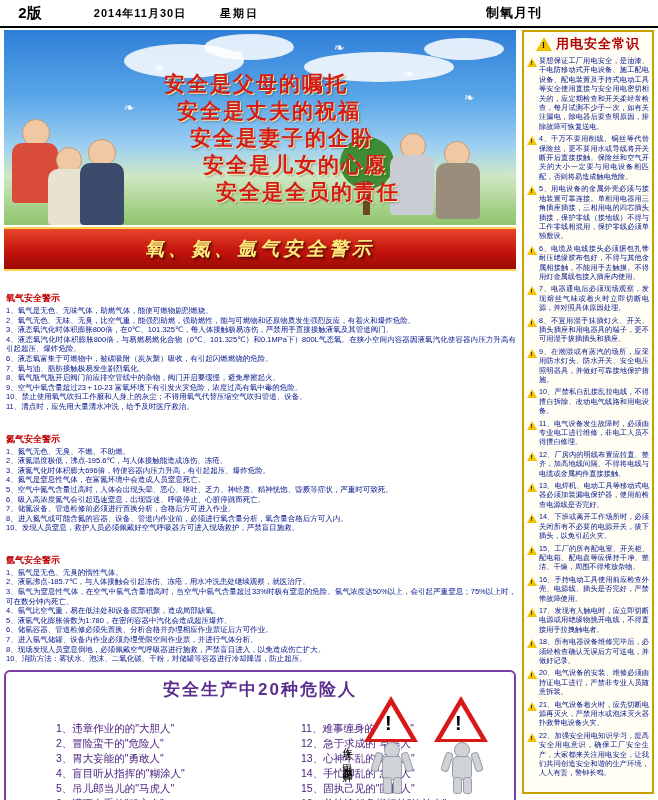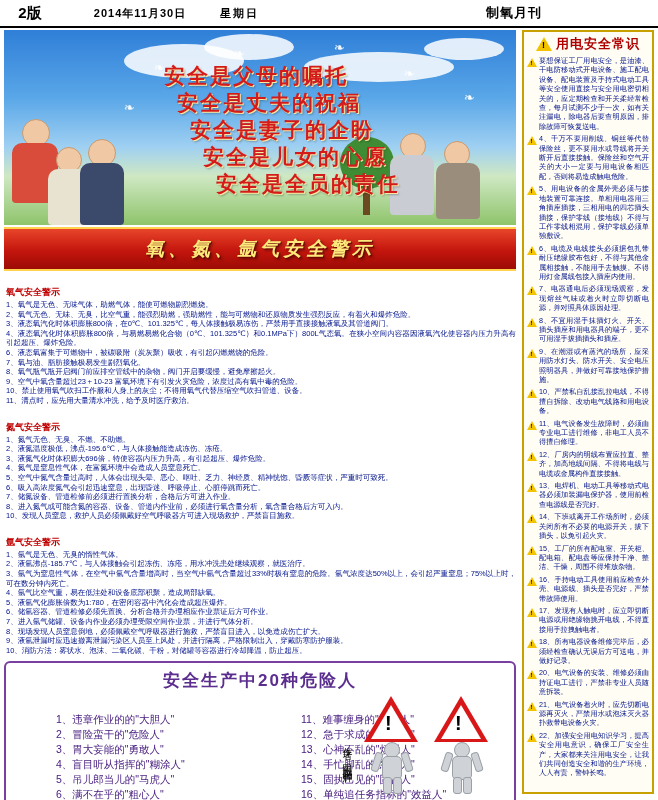--- a/index.html
+++ b/index.html
@@ -30,21 +30,21 @@
     position:relative;width:512px;height:195px;overflow:hidden;
     background:linear-gradient(to bottom,#2f7fd8 0%,#5aa7e8 35%,#9fd0f2 60%,#cfe8c3 75%,#8ec46a 100%);
   }
   .cloud{position:absolute;background:rgba(255,255,255,.85);border-radius:50%;}
   .c1{width:120px;height:34px;left:120px;top:14px;}
   .c2{width:90px;height:26px;left:200px;top:4px;}
   .c3{width:150px;height:30px;left:300px;top:22px;}
   .c4{width:80px;height:22px;left:420px;top:8px;}
   .dove{position:absolute;color:#fff;font-size:13px;opacity:.95;}
   .hero-text{
-    position:absolute;left:52px;top:32px;width:452px;
+    position:absolute;left:52px;top:40px;width:452px;
     text-align:center;
   }
   .hero-line{
     font-size:21px;font-weight:bold;color:#d31b1b;
     line-height:27px;letter-spacing:2px;
     text-shadow:1px 1px 0 #ffe9a0,2px 2px 2px rgba(0,0,0,.25);
     white-space:nowrap;
   }
   .hero-line.i1{text-indent:-52px;}
   .hero-line.i2{text-indent:-26px;}
@@ -65,21 +65,21 @@
     border-top:2px solid #ffd34d;border-bottom:2px solid #ffd34d;
     display:flex;align-items:center;justify-content:center;
   }
   .titlebar span{
     font-size:19px;font-weight:bold;color:#ffe97a;letter-spacing:4px;
     text-shadow:1px 1px 0 #6b0500,2px 2px 3px rgba(0,0,0,.5);
     font-style:italic;
   }
 
   
-  .gassec{margin-top:15px;}
+  .gassec{margin-top:21px;}
   .gashead{font-size:9px;font-weight:bold;color:#c00000;margin:3px 0 1px 2px;}
   .gaslist{margin:0;padding:0;list-style:none;}
   .gaslist li{
     font-size:7.5px;line-height:9.6px;color:#00138a;
     padding-left:2px;text-align:justify;
   }
 
   
   .dangerbox{
     position:relative;margin-top:6px;width:508px;height:180px;
@@ -225,21 +225,20 @@
       <div class="gashead">氩气安全警示</div>
       <ul class="gaslist">
         <li>1、氩气是无色、无臭的惰性气体。</li>
         <li>2、液氩沸点-185.7℃，与人体接触会引起冻伤、冻疮，用水冲洗患处继续观察，就医治疗。</li>
         <li>3、氩气为窒息性气体，在空气中氩气含量增高时，当空气中氩气含量超过33%时极有窒息的危险。氩气浓度达50%以上，会引起严重窒息；75%以上时，可在数分钟内死亡。</li>
         <li>4、氩气比空气重，易在低洼处和设备底部积聚，造成局部缺氧。</li>
         <li>5、液氩气化膨胀倍数为1:780，在密闭容器中汽化会造成超压爆炸。</li>
         <li>6、储氩容器、管道检修必须先置换、分析合格并办理相应作业票证后方可作业。</li>
         <li>7、进入氩气储罐、设备内作业必须办理受限空间作业票，并进行气体分析。</li>
         <li>8、现场发现人员窒息倒地，必须佩戴空气呼吸器进行施救，严禁盲目进入，以免造成伤亡扩大。</li>
-        <li>9、液氩泄漏时应迅速撤离泄漏污染区人员至上风处，并进行隔离，严格限制出入，穿戴防寒防护服装。</li>
         <li>10、消防方法：雾状水、泡沫、二氧化碳、干粉，对储罐等容器进行冷却降温，防止超压。</li>
       </ul>
     </div>
 
     <div class="dangerbox">
       <div class="db-title">安全生产中20种危险人</div>
       <div class="db-cols">
         <ul class="db-col">
           <li>1、违章作业的的"大胆人"</li>
           <li>2、冒险蛮干的"危险人"</li>

